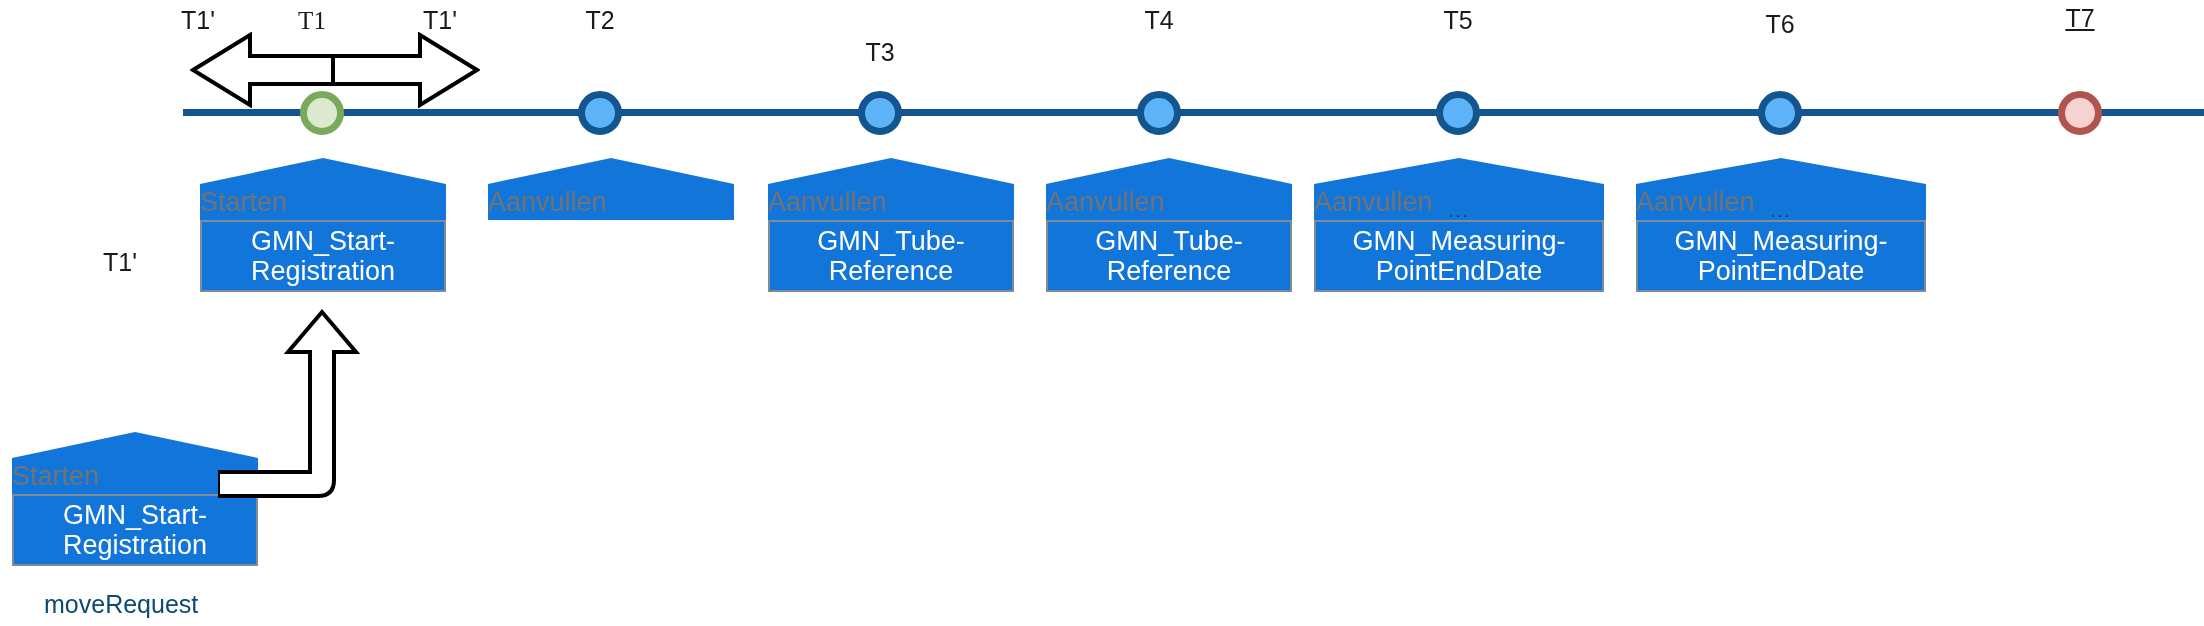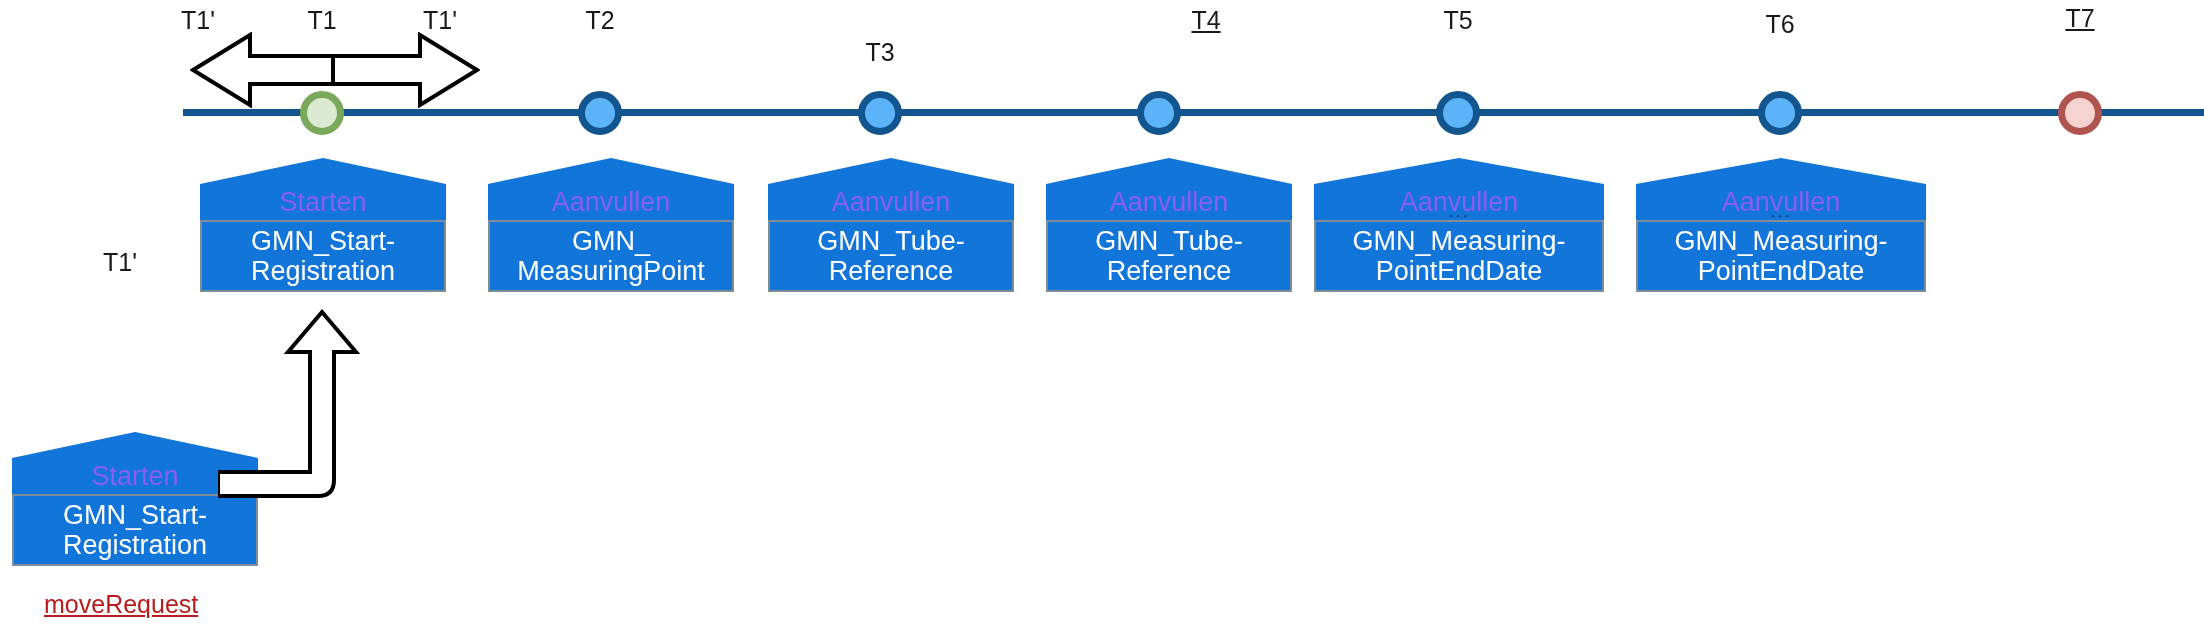--- a/index.html
+++ b/index.html
@@ -82,22 +82,22 @@
     inset: 0;
     width: 100%;
     height: 100%;
     display: block;
   }
   .card-head .head-text {
     position: absolute;
     left: 0;
     right: 0;
     bottom: 4px;
-    text-align: center;
-    color: #8b5cf6;
+    text-align: left;
+    color: #737373;
     font-size: 27px;
     line-height: 1.05;
     white-space: nowrap;
   }
   .card-head .head-ellipsis {
     position: absolute;
     left: 0;
     right: 0;
     bottom: -2px;
     text-align: center;
@@ -133,41 +133,40 @@
     top: 300px;
     width: 190px;
     height: 250px;
   }
   .connector svg { display: block; width: 100%; height: 100%; }
 
   
   .caption {
     position: absolute;
     font-size: 25px;
-    color: #b91c1c;
+    color: #0c4a6e;
     white-space: nowrap;
     line-height: 1;
-    text-decoration: underline;
   }
 </style>
 </head>
 <body>
 
 <div id="canvas">
 
   <div class="axis-line"></div>
 
   <div id="dynamic-layer">
-      <div class="tick-label" style="left: 322px; top: 8px;">T1</div>
+      <div class="tick-label" style="left: 312px; top: 8px; font-family: Liberation Serif, serif;">T1</div>
       <div class="node start" style="left: 322px; top: 113px;"></div>
       <div class="tick-label" style="left: 600px; top: 8px;">T2</div>
       <div class="node" style="left: 600px; top: 113px;"></div>
       <div class="tick-label" style="left: 880px; top: 8px; margin-top: 32px;">T3</div>
       <div class="node" style="left: 880px; top: 113px;"></div>
-      <div class="tick-label" style="left: 1206px; top: 8px; text-decoration: underline;">T4</div>
+      <div class="tick-label" style="left: 1159px; top: 8px;">T4</div>
       <div class="node" style="left: 1159px; top: 113px;"></div>
       <div class="tick-label" style="left: 1458px; top: 8px; text-align: center;">T5</div>
       <div class="node" style="left: 1458px; top: 113px;"></div>
       <div class="tick-label" style="left: 1780px; top: 12px;">T6</div>
       <div class="node" style="left: 1780px; top: 113px;"></div>
       <div class="tick-label" style="left: 2080px; top: 6px; text-decoration: underline;">T7</div>
       <div class="node end" style="left: 2080px; top: 113px;"></div>
       <div class="tick-label" style="left: 198px; top: 8px;">T1'</div>
       <div class="tick-label" style="left: 440px; top: 8px;">T1'</div>
       <div class="dir-arrow" style="left: 190px; top: 32px;">
@@ -192,24 +191,20 @@
 Registration</div>
         </div>
       </div>
       <div class="card" style="left: 488px; top: 158px; width: 246px;">
         <div class="card-head">
           <svg class="head-shape" viewBox="0 0 246 62" preserveAspectRatio="none" aria-hidden="true">
             <polygon points="0,26 123,0 246,26 246,62 0,62" fill="#1275d9"></polygon>
           </svg>
           <div class="head-text">Aanvullen</div>
         </div>
-        <div class="card-body">
-          <div class="body-text">GMN_
-MeasuringPoint</div>
-        </div>
       </div>
       <div class="card" style="left: 768px; top: 158px; width: 246px;">
         <div class="card-head">
           <svg class="head-shape" viewBox="0 0 246 62" preserveAspectRatio="none" aria-hidden="true">
             <polygon points="0,26 123,0 246,26 246,62 0,62" fill="#1275d9"></polygon>
           </svg>
           <div class="head-text">Aanvullen</div>
         </div>
         <div class="card-body">
           <div class="body-text">GMN_Tube-

